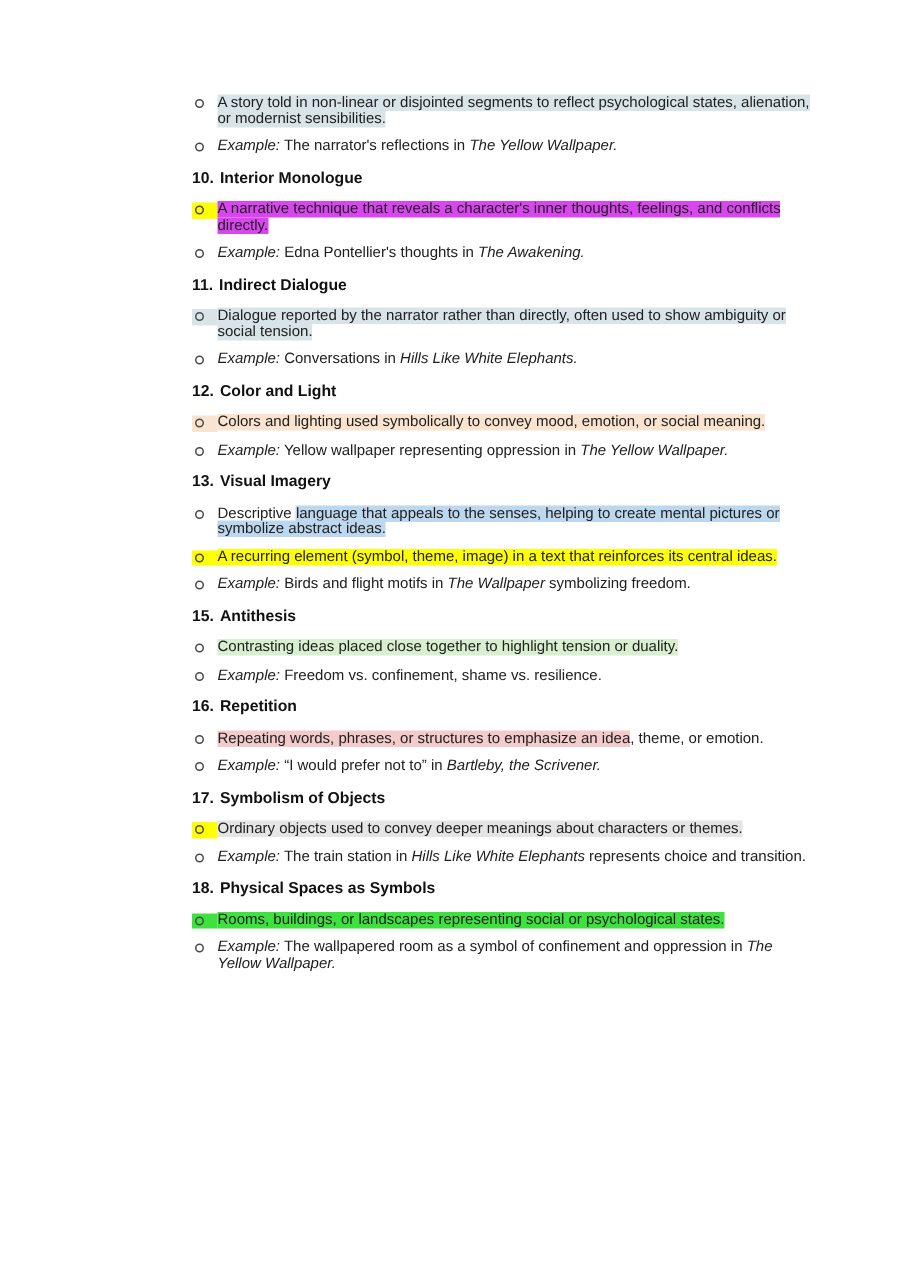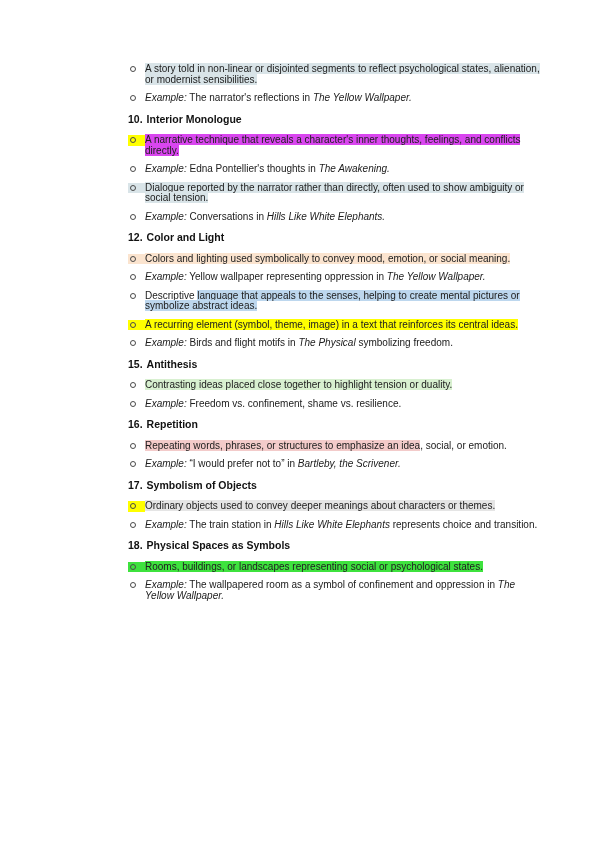--- a/index.html
+++ b/index.html
@@ -63,20 +63,21 @@
           <span class="btext"><span style="background: #d946ef;">A narrative technique that reveals a character's inner thoughts, feelings, and conflicts directly.</span></span>
         </div>
         <div class="bullet">
           <span class="marker">
             <span class="dot"></span>
           </span>
           <span class="btext"><span class="seg-i">Example:</span><span> Edna Pontellier's thoughts in </span><span class="seg-i">The Awakening.</span></span>
         </div>
       </div>
       <div class="item">
+        <div class="heading"><span class="num">11.</span><span>Indirect Dialogue</span></div>
         <div class="bullet">
           <span class="marker" style="background: rgb(217, 228, 232);">
             <span class="dot"></span>
           </span>
           <span class="btext"><span style="background: rgb(217, 228, 232);">Dialogue reported by the narrator rather than directly, often used to show ambiguity or social tension.</span></span>
         </div>
         <div class="bullet">
           <span class="marker">
             <span class="dot"></span>
           </span>
@@ -92,39 +93,40 @@
           <span class="btext"><span style="background: rgb(251, 228, 207); text-align: right;">Colors and lighting used symbolically to convey mood, emotion, or social meaning.</span></span>
         </div>
         <div class="bullet">
           <span class="marker">
             <span class="dot"></span>
           </span>
           <span class="btext"><span class="seg-i">Example:</span><span> Yellow wallpaper representing oppression in </span><span class="seg-i">The Yellow Wallpaper.</span></span>
         </div>
       </div>
       <div class="item">
+        <div class="heading"><span class="num">13.</span><span>Visual Imagery</span></div>
         <div class="bullet">
           <span class="marker">
             <span class="dot"></span>
           </span>
           <span class="btext"><span>Descriptive </span><span style="background: rgb(189, 215, 238);">language that appeals to the senses, helping to create mental pictures or symbolize abstract ideas.</span></span>
         </div>
       </div>
       <div class="item">
         <div class="bullet">
           <span class="marker" style="background: rgb(255, 255, 0);">
             <span class="dot"></span>
           </span>
           <span class="btext"><span style="background: rgb(255, 255, 0);">A recurring element (symbol, theme, image) in a text that reinforces its central ideas.</span></span>
         </div>
         <div class="bullet">
           <span class="marker">
             <span class="dot"></span>
           </span>
-          <span class="btext"><span class="seg-i">Example:</span><span> Birds and flight motifs in </span><span class="seg-i">The Physical</span><span> symbolizing freedom.</span></span>
+          <span class="btext"><span class="seg-i">Example:</span><span> Birds and flight motifs in </span><span class="seg-i">The Wallpaper</span><span> symbolizing freedom.</span></span>
         </div>
       </div>
       <div class="item">
         <div class="heading"><span class="num">15.</span><span>Antithesis</span></div>
         <div class="bullet">
           <span class="marker">
             <span class="dot"></span>
           </span>
           <span class="btext"><span style="background: rgb(216, 240, 208);">Contrasting ideas placed close together to highlight tension or duality.</span></span>
         </div>
@@ -134,21 +136,21 @@
           </span>
           <span class="btext"><span class="seg-i">Example:</span><span> Freedom vs. confinement, shame vs. resilience.</span></span>
         </div>
       </div>
       <div class="item">
         <div class="heading"><span class="num">16.</span><span>Repetition</span></div>
         <div class="bullet">
           <span class="marker">
             <span class="dot"></span>
           </span>
-          <span class="btext"><span style="background: rgb(243, 203, 202);">Repeating words, phrases, or structures to emphasize an idea</span><span>, social, or emotion.</span></span>
+          <span class="btext"><span style="background: rgb(243, 203, 202);">Repeating words, phrases, or structures to emphasize an idea</span><span>, theme, or emotion.</span></span>
         </div>
         <div class="bullet">
           <span class="marker">
             <span class="dot"></span>
           </span>
           <span class="btext"><span class="seg-i">Example:</span><span> “I would prefer not to” in </span><span class="seg-i">Bartleby, the Scrivener.</span></span>
         </div>
       </div>
       <div class="item">
         <div class="heading"><span class="num">17.</span><span>Symbolism of Objects</span></div>

